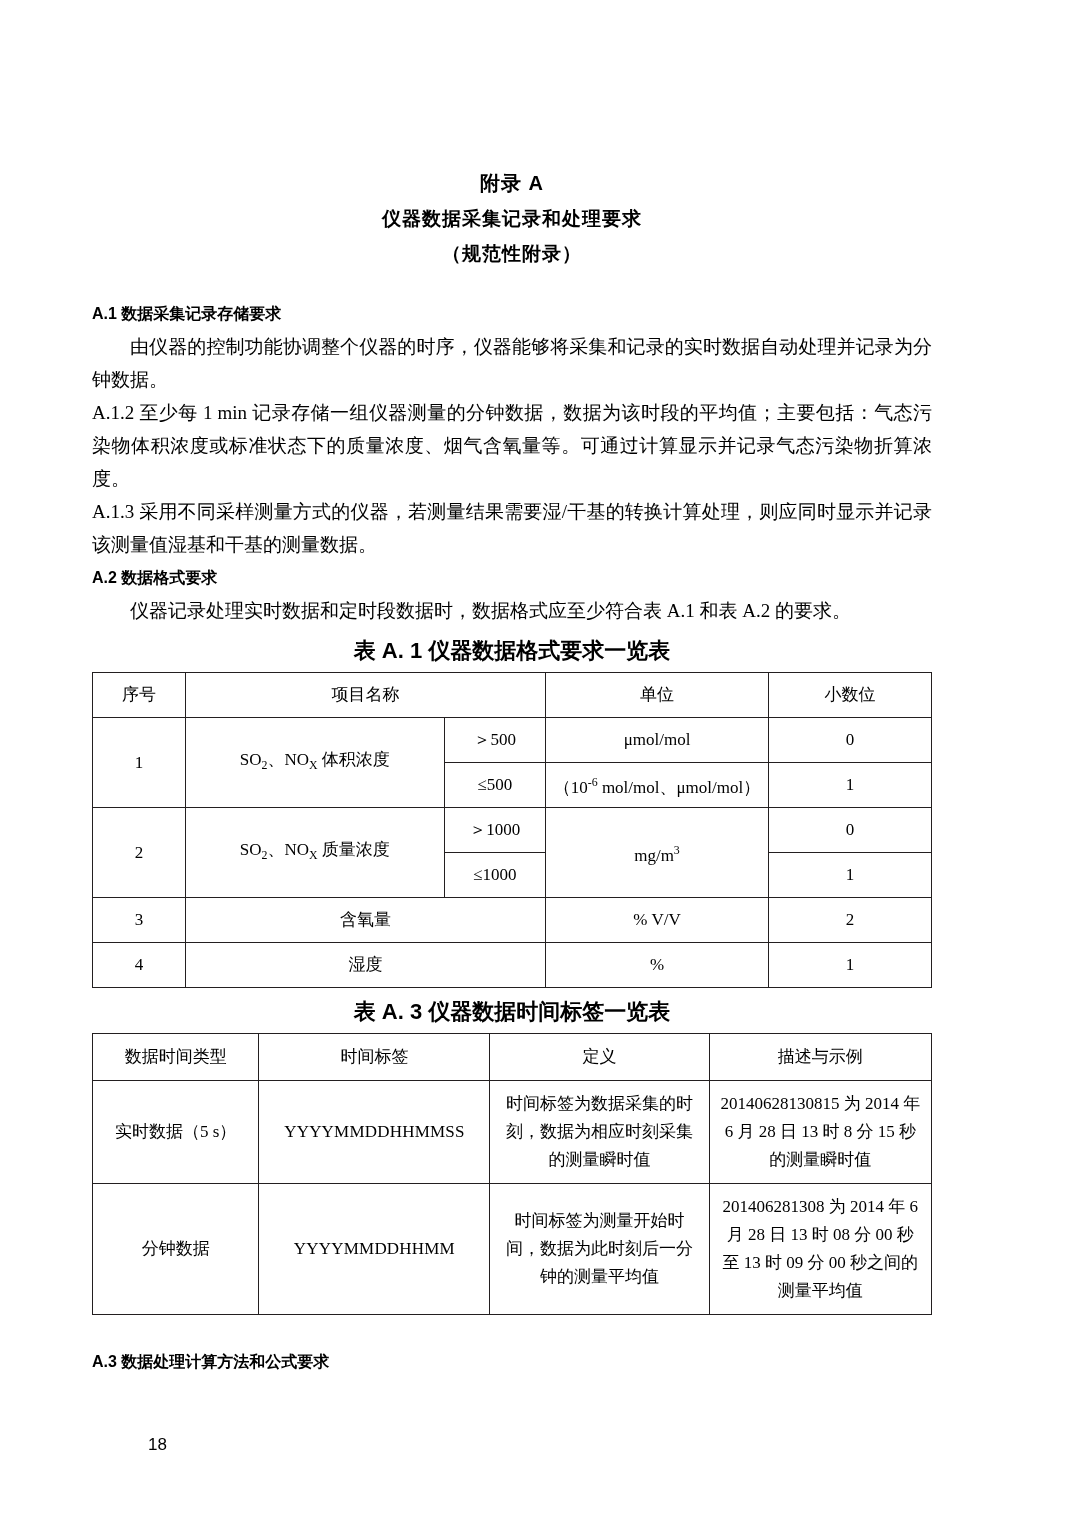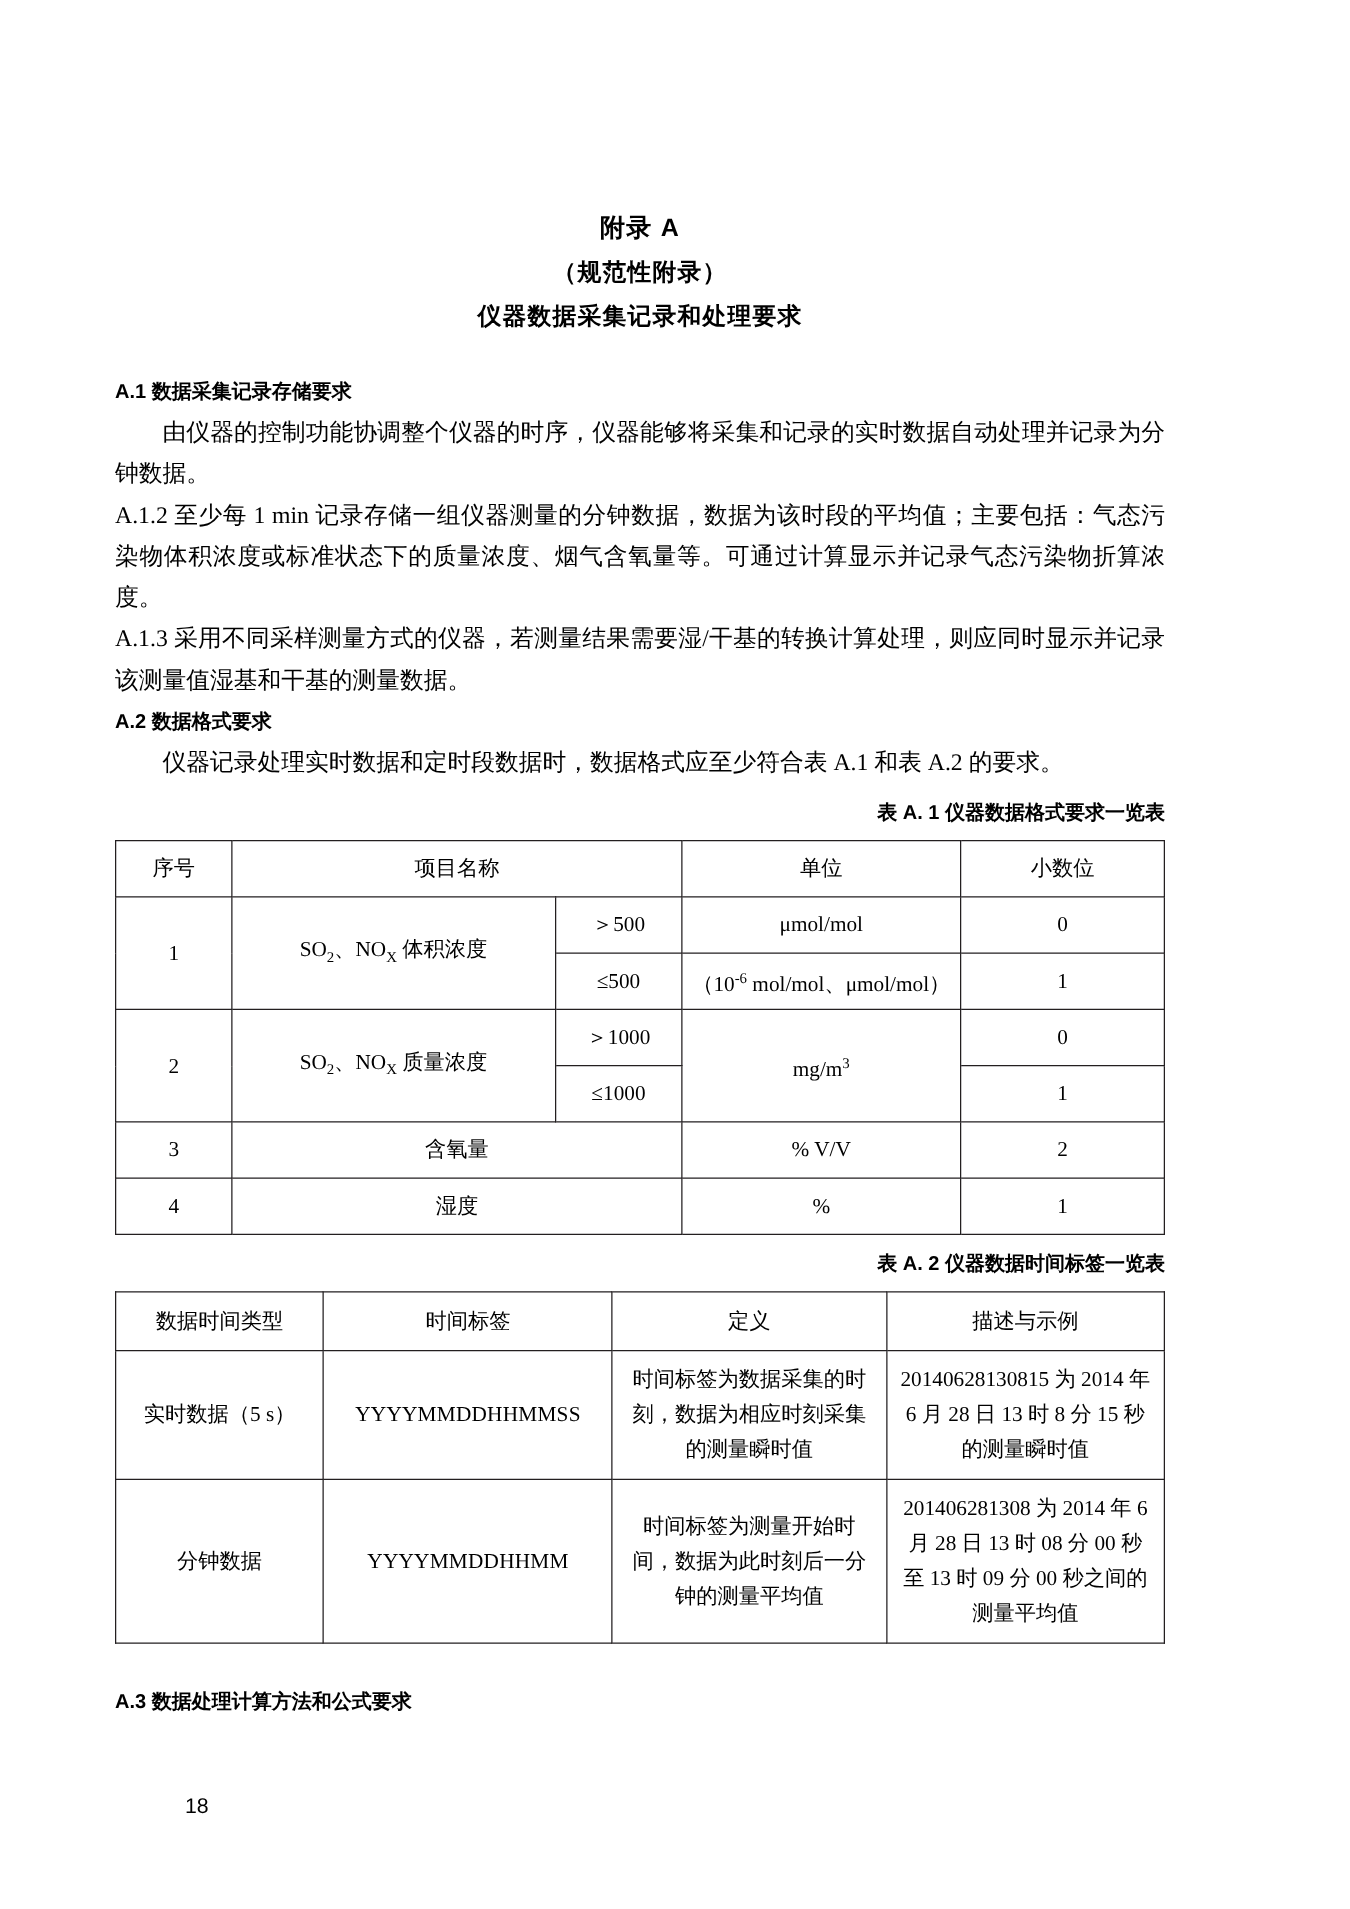--- a/index.html
+++ b/index.html
@@ -52,24 +52,24 @@
     font-family: "Liberation Sans", "DejaVu Sans", sans-serif;
     font-size: 16px;
     font-weight: bold;
     line-height: 33px;
     margin: 0;
   }
   h3.sec.light {
     font-weight: bold;
   }
   .tbl-caption {
-    text-align: right;
-    font-family: "Liberation Sans", "DejaVu Sans", sans-serif;
-    font-weight: bold;
-    font-size: 16px;
+    text-align: center;
+    font-family: "Liberation Sans", "DejaVu Sans", sans-serif;
+    font-weight: bold;
+    font-size: 22px;
     line-height: 32px;
     margin-top: 8px;
     margin-bottom: 5px;
   }
   table.doc {
     border-collapse: collapse;
     width: 100%;
     font-size: 17px;
     line-height: 24px;
   }
@@ -104,22 +104,22 @@
   }
   .nowrap { white-space: nowrap; }
 </style>
 </head>
 <body>
 
 <div class="page">
 
   <div class="title-block">
     <div class="title-line">附录 A</div>
+    <div class="title-line sub">仪器数据采集记录和处理要求</div>
     <div class="title-line sub">（规范性附录）</div>
-    <div class="title-line sub">仪器数据采集记录和处理要求</div>
   </div>
 
   <div class="spacer-lg"></div>
 
 
   <h3 class="sec">A.1 数据采集记录存储要求</h3>
 
   <p class="para">由仪器的控制功能协调整个仪器的时序，仪器能够将采集和记录的实时数据自动处理并记录为分钟数据。</p>
 
 
@@ -176,21 +176,21 @@
       </tr>
       <tr>
         <td>4</td>
         <td colspan="2">湿度</td>
         <td>%</td>
         <td>1</td>
       </tr>
     </tbody>
   </table>
 
-  <div class="tbl-caption">表 A. 2    仪器数据时间标签一览表</div>
+  <div class="tbl-caption">表 A. 3    仪器数据时间标签一览表</div>
 
   <table class="doc a2">
     <tbody>
       <tr>
         <td class="ctr" style="width:165px;">数据时间类型</td>
         <td class="ctr" style="width:215px;">时间标签</td>
         <td class="ctr" style="width:225px;">定义</td>
         <td class="ctr" style="width:215px;">描述与示例</td>
       </tr>
       <tr>

